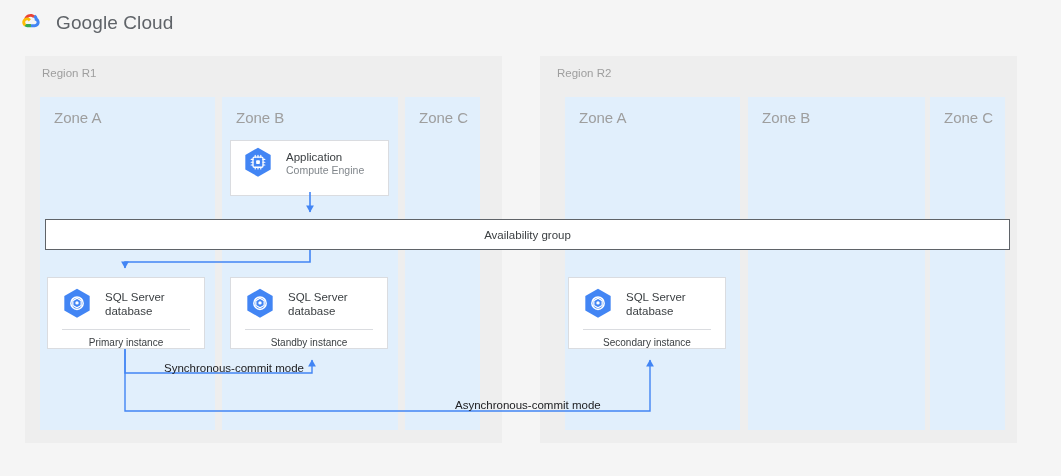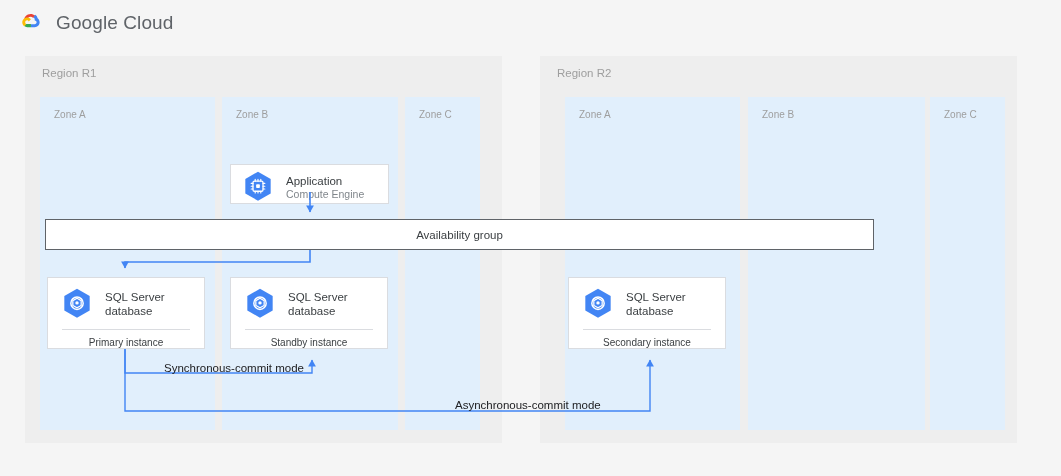--- a/index.html
+++ b/index.html
@@ -63,21 +63,21 @@
     text-align: center;
   }
   .zone {
     position: absolute;
     background: #e1effc;
   }
   .zone-label {
     position: absolute;
     left: 14px;
     top: 12px;
-    font-size: 10px;
+    font-size: 15px;
     color: #9e9e9e;
     white-space: nowrap;
   }
 
   
   .card {
     position: absolute;
     background: #ffffff;
     border: 1px solid #dadce0;
     box-sizing: border-box;
@@ -186,21 +186,21 @@
   <div class="zone" style="left:565px; top:97px; width:175px; height:333px;">
     <div class="zone-label">Zone A</div>
   </div>
   <div class="zone" style="left:748px; top:97px; width:177px; height:333px;">
     <div class="zone-label">Zone B</div>
   </div>
   <div class="zone" style="left:930px; top:97px; width:75px; height:333px;">
     <div class="zone-label">Zone C</div>
   </div>
 
-  <div class="card" style="left:230px; top:164px; width:159px; height:40px;">
+  <div class="card" style="left:230px; top:140px; width:159px; height:56px;">
     <div class="card-row" style="padding:5px 8px 5px 10px;">
       <svg class="card-ico" viewBox="0 0 40 44">
         <path d="M20 2.2L36.4 11.6v18.8L20 39.8 3.6 30.4V11.6z" fill="#4285f4"></path>
         <rect x="13.5" y="14.5" width="13" height="13" rx="2" fill="none" stroke="#ffffff" stroke-width="1.7"></rect>
         <rect x="17.6" y="18.6" width="4.8" height="4.8" rx="1" fill="#ffffff"></rect>
         <g stroke="#ffffff" stroke-width="1.5" stroke-linecap="round">
           <line x1="16.4" y1="12.2" x2="16.4" y2="14.5"></line>
           <line x1="20" y1="12.2" x2="20" y2="14.5"></line>
           <line x1="23.6" y1="12.2" x2="23.6" y2="14.5"></line>
           <line x1="16.4" y1="27.5" x2="16.4" y2="29.8"></line>
@@ -214,21 +214,21 @@
           <line x1="26.5" y1="24.6" x2="28.8" y2="24.6"></line>
         </g>
       </svg>
       <div class="card-txt">
         <div class="card-title">Application</div>
         <div class="card-sub">Compute Engine</div>
       </div>
     </div>
   </div>
 
-  <div class="ag-bar" style="left:45px; top:219px; width:829px; height:31px;">
+  <div class="ag-bar" style="left:45px; top:219px; width:965px; height:31px;">
     <span class="ag-label">Availability group</span>
   </div>
 
   <div class="card" style="left:47px; top:277px; width:158px; height:72px;">
     <div class="card-row">
       <svg class="card-ico" viewBox="0 0 40 44">
         <path d="M20 2.2L36.4 11.6v18.8L20 39.8 3.6 30.4V11.6z" fill="#4285f4"></path>
         <circle cx="20" cy="21" r="8" fill="none" stroke="#ffffff" stroke-width="1.9"></circle>
         <path d="M20 14.6l5.4 3.1v6.2L20 27l-5.4-3.1v-6.2z" fill="none" stroke="#ffffff" stroke-width="1.6"></path>
         <circle cx="20" cy="20.6" r="2.2" fill="#ffffff"></circle>

